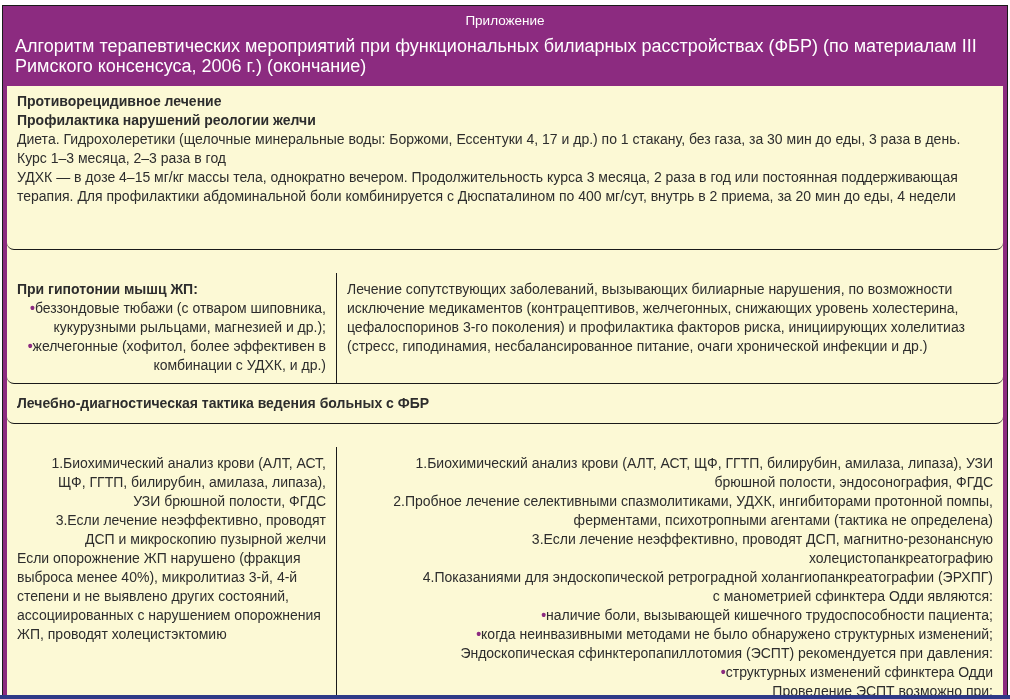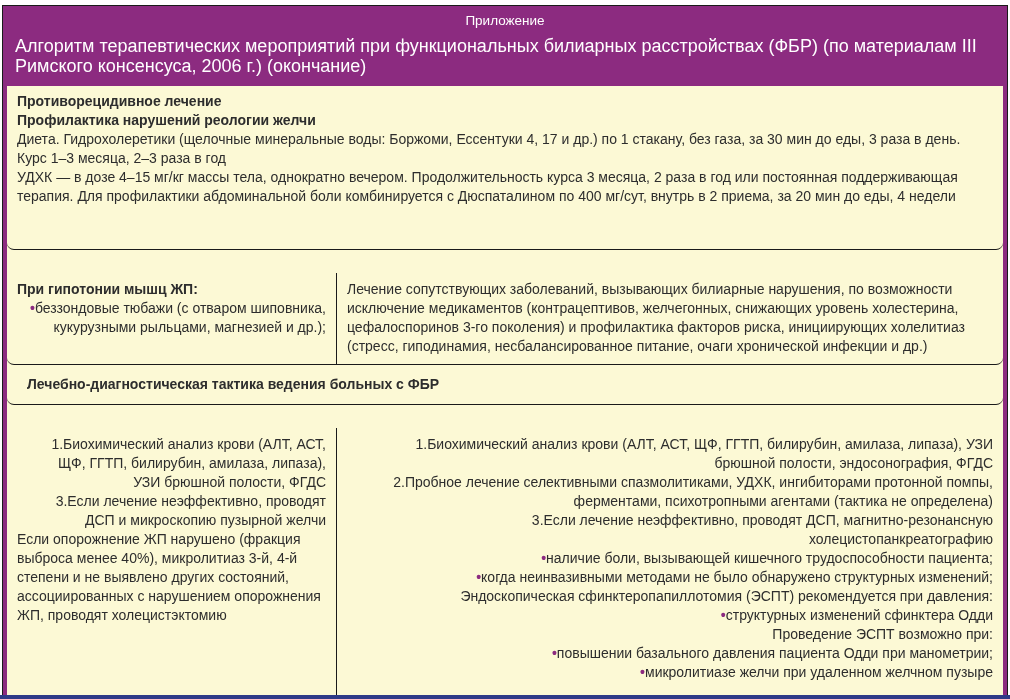--- a/index.html
+++ b/index.html
@@ -44,21 +44,21 @@
   }
   .row { border-bottom: 1px solid #1a1a1a; border-radius: 7px; }
   .row:last-child { border-bottom: none; }
   .r1 { padding: 6px 10px 8px 10px; min-height: 164px; }
   .cols { display: flex; align-items: stretch; }
   .r2 { min-height: 108px; }
   .r4 { min-height: 292px; }
   .cell { padding: 7px 10px 8px 10px; margin-top: 23px; }
   .cell.left { flex: 0 0 330px; width: 330px; border-right: 1px solid #1a1a1a; }
   .cell.right { flex: 1 1 auto; }
-  .r3 { padding: 10px 20px; font-weight: bold; min-height: 39px; }
+  .r3 { padding: 10px 10px; font-weight: bold; min-height: 39px; }
   .bold { font-weight: bold; }
   .para { margin: 0; }
   .li { padding-left: 17px; text-align: right; }
   .li .marker { display: inline-block; width: 17px; margin-left: -17px; }
   .bullet { padding-left: 12px; }
   .bullet .marker { width: 12px; margin-left: -12px; color: var(--purple, #8c2b80); font-weight: bold; }
   .plain { padding-left: 0; }
   .ind { margin-left: 13px; }
   .bottom-line {
     position: absolute; left: 0; top: 695px;
@@ -90,20 +90,21 @@
         </div>
     </div>
 
     <div class="row cols r2">
       <div class="cell left">
         <div class="bold">При гипотонии мышц ЖП:</div>
         <div>
 
             <div class="li bullet"><span class="marker">•</span><span>беззондовые тюбажи (с отваром шиповника, кукурузными рыльцами, магнезией и др.);</span></div>
 
+            <div class="li bullet"><span class="marker">•</span><span>желчегонные (хофитол, более эффективен в комбинации с УДХК, и др.)</span></div>
           </div>
       </div>
       <div class="cell right">
         <div class="para">Лечение сопутствующих заболеваний, вызывающих билиарные нарушения, по возможности исключение медикаментов (контрацептивов, желчегонных, снижающих уровень холестерина, цефалоспоринов 3-го поколения) и профилактика факторов риска, инициирующих холелитиаз (стресс, гиподинамия, несбалансированное питание, очаги хронической инфекции и др.)</div>
       </div>
     </div>
 
     <div class="row r3">Лечебно-диагностическая тактика ведения больных с ФБР</div>
 
     <div class="row cols r4">
@@ -119,21 +120,23 @@
       </div>
       <div class="cell right">
         <div>
 
             <div class="li num"><span class="marker">1.</span><span>Биохимический анализ крови (АЛТ, АСТ, ЩФ, ГГТП, билирубин, амилаза, липаза), УЗИ брюшной полости, эндосонография, ФГДС</span></div>
 
             <div class="li num"><span class="marker">2.</span><span>Пробное лечение селективными спазмолитиками, УДХК, ингибиторами протонной помпы, ферментами, психотропными агентами (тактика не определена)</span></div>
 
             <div class="li num"><span class="marker">3.</span><span>Если лечение неэффективно, проводят ДСП, магнитно-резонансную холецистопанкреатографию</span></div>
 
+            <div class="li num"><span class="marker">4.</span><span>Показаниями для эндоскопической ретроградной холангиопанкреатографии (ЭРХПГ)</span></div>
 
+            <div class="li plain"><span>с манометрией сфинктера Одди являются:</span></div>
 
             <div class="li bullet ind"><span class="marker">•</span><span>наличие боли, вызывающей кишечного трудоспособности пациента;</span></div>
 
             <div class="li bullet ind"><span class="marker">•</span><span>когда неинвазивными методами не было обнаружено структурных изменений;</span></div>
 
 
             <div class="li plain"><span>Эндоскопическая сфинктеропапиллотомия (ЭСПТ) рекомендуется при давления:</span></div>
 
             <div class="li bullet"><span class="marker">•</span><span>структурных изменений сфинктера Одди</span></div>
 

